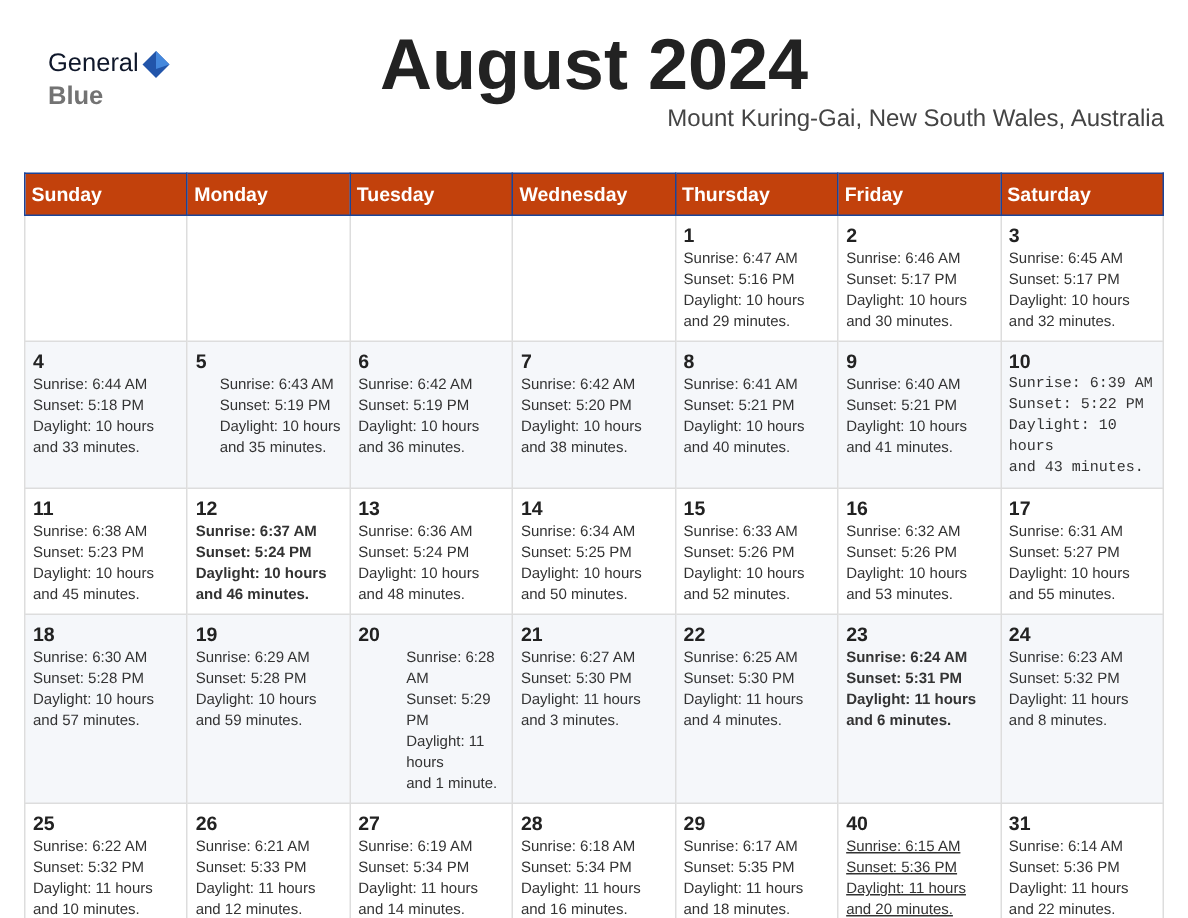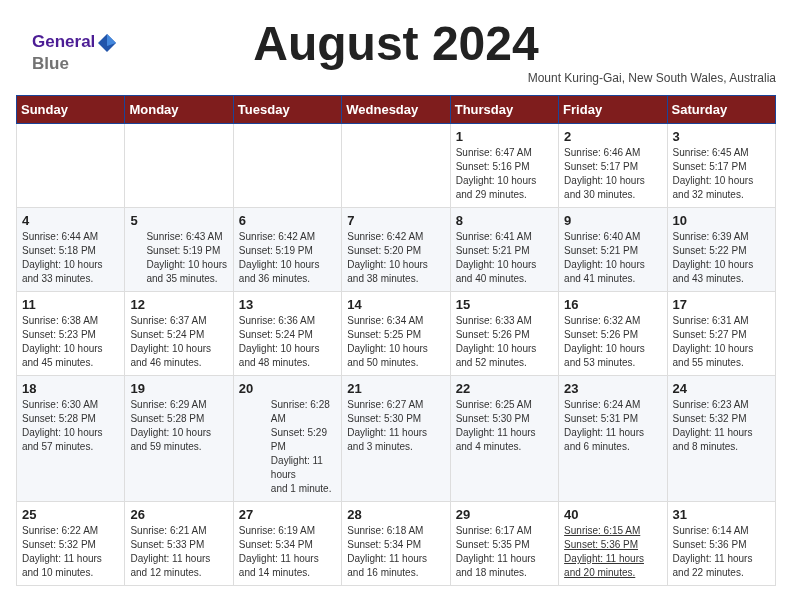--- a/index.html
+++ b/index.html
@@ -14,42 +14,42 @@
       text-align: right;
       margin-bottom: 4px;
     }
     .month-year {
       font-size: 48px;
       font-weight: bold;
       color: #222;
       text-align: center;
     }
     .location {
-      font-size: 12px;
+      font-size: 16px;
       color: #444;
-      margin-bottom: 10px;
+      margin-bottom: 26px;
     }
     .logo-area {
       display: flex;
       align-items: flex-start;
       position: absolute;
       top: 16px;
       left: 16px;
     }
     .top-area {
       position: relative;
       margin-bottom: 8px;
     }
     .calendar-table {
       width: 100%;
       border-collapse: collapse;
       font-size: 11px;
     }
     .calendar-table th {
-      background-color: #7f1d1d;
+      background-color: #c2410c;
       color: #fff;
       padding: 6px 4px;
       text-align: left;
       font-size: 13px;
       font-weight: bold;
       border: 1px solid #1a4499;
     }
     .calendar-table td {
       vertical-align: top;
       padding: 5px 5px;
@@ -81,21 +81,21 @@
     }
     .row-even td { background: #eef1f7; }
     .row-odd td { background: #fff; }
   </style>
 </head>
 <body>
 
 <div class="top-area">
   <div class="logo-area">
     <div>
-      <span style="font-size:17px;font-weight:bold;color:#4c1d95;">General</span><svg width="22" height="22" viewBox="0 0 22 22" style="vertical-align:middle;margin:0 1px;">
+      <span style="font-size:17px;font-weight:normal;color:#0f172a;">General</span><svg width="22" height="22" viewBox="0 0 22 22" style="vertical-align:middle;margin:0 1px;">
           <polygon points="11,2 20,11 11,20 2,11" fill="#2255aa"></polygon>
           <polygon points="11,2 20,11 11,14" fill="#4488dd"></polygon>
         </svg><br>
       <span style="font-size:17px;font-weight:bold;color:#737373;">Blue</span>
     </div>
   </div>
   <div class="header-section">
     <div class="month-year">August 2024</div>
     <div class="location">Mount Kuring-Gai, New South Wales, Australia</div>
   </div>
@@ -179,37 +179,37 @@
         </td>
         <td>
           <span class="day-number">9</span>
           <div class="day-info" style="white-space: pre-line;">Sunrise: 6:40 AM
 Sunset: 5:21 PM
 Daylight: 10 hours
 and 41 minutes.</div>
         </td>
         <td>
           <span class="day-number">10</span>
-          <div class="day-info" style="white-space: pre-line;">Sunrise: 6:39 AM
+          <div class="day-info" style="white-space: pre-line; font-family: Liberation Mono, monospace;">Sunrise: 6:39 AM
 Sunset: 5:22 PM
 Daylight: 10 hours
 and 43 minutes.</div>
         </td>
       </tr>
       <tr class="row-odd">
         <td>
           <span class="day-number">11</span>
           <div class="day-info" style="white-space: pre-line;">Sunrise: 6:38 AM
 Sunset: 5:23 PM
 Daylight: 10 hours
 and 45 minutes.</div>
         </td>
         <td>
           <span class="day-number">12</span>
-          <div class="day-info" style="white-space: pre-line;">Sunrise: 6:37 AM
+          <div class="day-info" style="white-space: pre-line; font-weight: bold;">Sunrise: 6:37 AM
 Sunset: 5:24 PM
 Daylight: 10 hours
 and 46 minutes.</div>
         </td>
         <td>
           <span class="day-number">13</span>
           <div class="day-info" style="white-space: pre-line;">Sunrise: 6:36 AM
 Sunset: 5:24 PM
 Daylight: 10 hours
 and 48 minutes.</div>
@@ -274,21 +274,21 @@
         </td>
         <td>
           <span class="day-number">22</span>
           <div class="day-info" style="white-space: pre-line;">Sunrise: 6:25 AM
 Sunset: 5:30 PM
 Daylight: 11 hours
 and 4 minutes.</div>
         </td>
         <td>
           <span class="day-number">23</span>
-          <div class="day-info" style="white-space: pre-line;">Sunrise: 6:24 AM
+          <div class="day-info" style="white-space: pre-line; font-weight: bold;">Sunrise: 6:24 AM
 Sunset: 5:31 PM
 Daylight: 11 hours
 and 6 minutes.</div>
         </td>
         <td>
           <span class="day-number">24</span>
           <div class="day-info" style="white-space: pre-line;">Sunrise: 6:23 AM
 Sunset: 5:32 PM
 Daylight: 11 hours
 and 8 minutes.</div>

